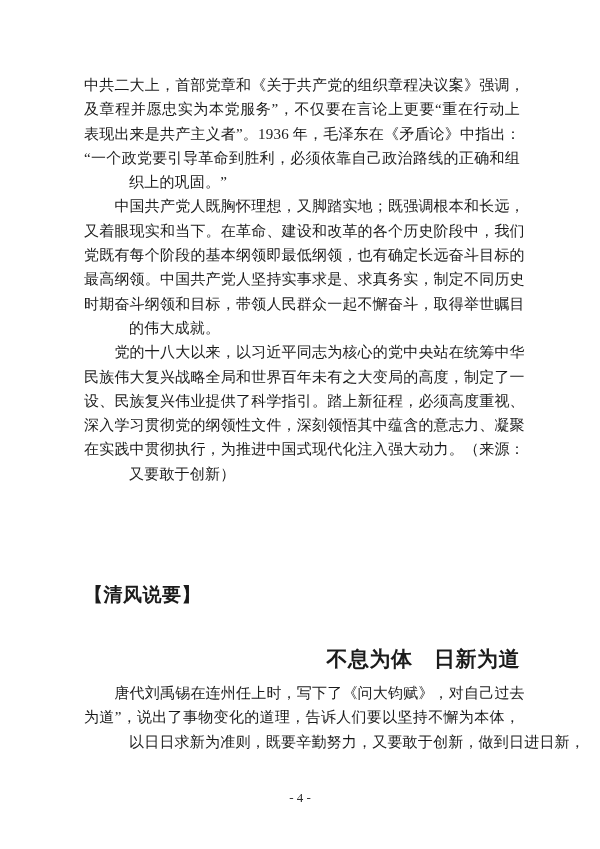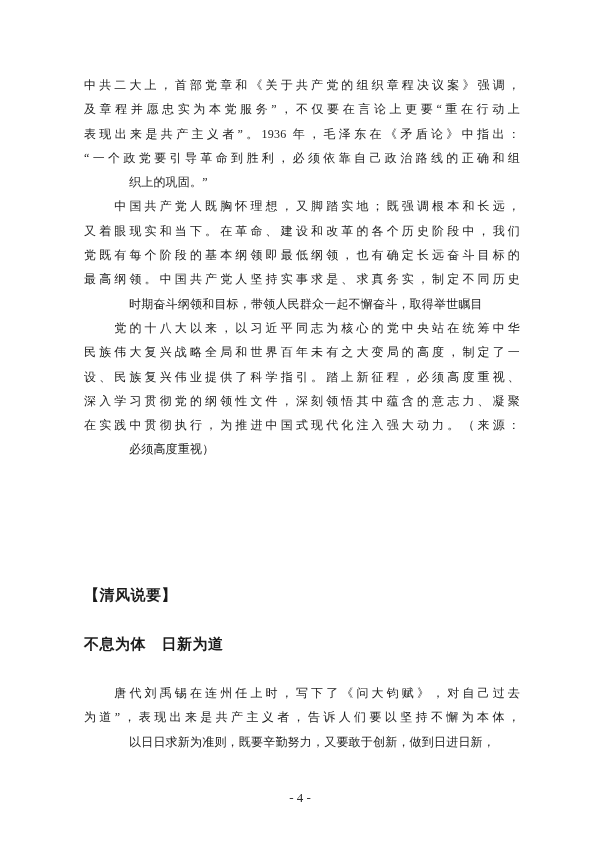--- a/index.html
+++ b/index.html
@@ -16,48 +16,48 @@
     font-family: "Liberation Serif", "DejaVu Serif", serif;
     color: #1b1b1b;
   }
   .body-block {
     position: absolute;
     left: 84px;
     top: 73px;
     width: 436px;
   }
   .para .line {
-    font-size: 12px;
+    font-size: 15px;
     line-height: 24.3px;
     height: 24.3px;
     white-space: nowrap;
     text-align: justify;
     text-align-last: justify;
     letter-spacing: 0.2px;
   }
   .para .line:last-child {
     text-align-last: left;
     margin-left: 45px;
   }
   .section-header {
     position: absolute;
     left: 84px;
     top: 583px;
-    font-size: 15px;
+    font-size: 19px;
     font-weight: 700;
     line-height: 24px;
     letter-spacing: 0.5px;
   }
   .article-title {
     position: absolute;
     left: 84px;
-    top: 630px;
+    top: 645px;
     width: 436px;
-    text-align: left;
-    font-size: 15px;
+    text-align: right;
+    font-size: 21px;
     font-weight: 700;
     line-height: 28px;
     letter-spacing: 0.5px;
   }
   .last-para {
     position: absolute;
     left: 84px;
     top: 681px;
     width: 436px;
   }
@@ -84,36 +84,37 @@
         <div class="line">表现出来是共产主义者”。1936 年，毛泽东在《矛盾论》中指出：</div>
         <div class="line">“一个政党要引导革命到胜利，必须依靠自己政治路线的正确和组</div>
         <div class="line">织上的巩固。”</div>
       </div>
     <div class="para">
         <div class="line">　　中国共产党人既胸怀理想，又脚踏实地；既强调根本和长远，</div>
         <div class="line">又着眼现实和当下。在革命、建设和改革的各个历史阶段中，我们</div>
         <div class="line">党既有每个阶段的基本纲领即最低纲领，也有确定长远奋斗目标的</div>
         <div class="line">最高纲领。中国共产党人坚持实事求是、求真务实，制定不同历史</div>
         <div class="line">时期奋斗纲领和目标，带领人民群众一起不懈奋斗，取得举世瞩目</div>
+        <div class="line">的伟大成就。</div>
       </div>
     <div class="para">
         <div class="line">　　党的十八大以来，以习近平同志为核心的党中央站在统筹中华</div>
         <div class="line">民族伟大复兴战略全局和世界百年未有之大变局的高度，制定了一</div>
         <div class="line">设、民族复兴伟业提供了科学指引。踏上新征程，必须高度重视、</div>
         <div class="line">深入学习贯彻党的纲领性文件，深刻领悟其中蕴含的意志力、凝聚</div>
         <div class="line">在实践中贯彻执行，为推进中国式现代化注入强大动力。（来源：</div>
-        <div class="line">必须高度重视）</div>
+        <div class="line">又要敢于创新）</div>
       </div>
   </div>
 
   <div class="section-header">【清风说要】</div>
 
   <div class="article-title">不息为体　日新为道</div>
 
   <div class="para last-para">
       <div class="line">　　唐代刘禹锡在连州任上时，写下了《问大钧赋》，对自己过去</div>
-      <div class="line">为道”，表现出来是共产主义者，告诉人们要以坚持不懈为本体，</div>
+      <div class="line">为道”，说出了事物变化的道理，告诉人们要以坚持不懈为本体，</div>
       <div class="line">以日日求新为准则，既要辛勤努力，又要敢于创新，做到日进日新，</div>
     </div>
 
   <div class="page-footer">- 4 -</div>
 
 </div>
 
 </body></html>

